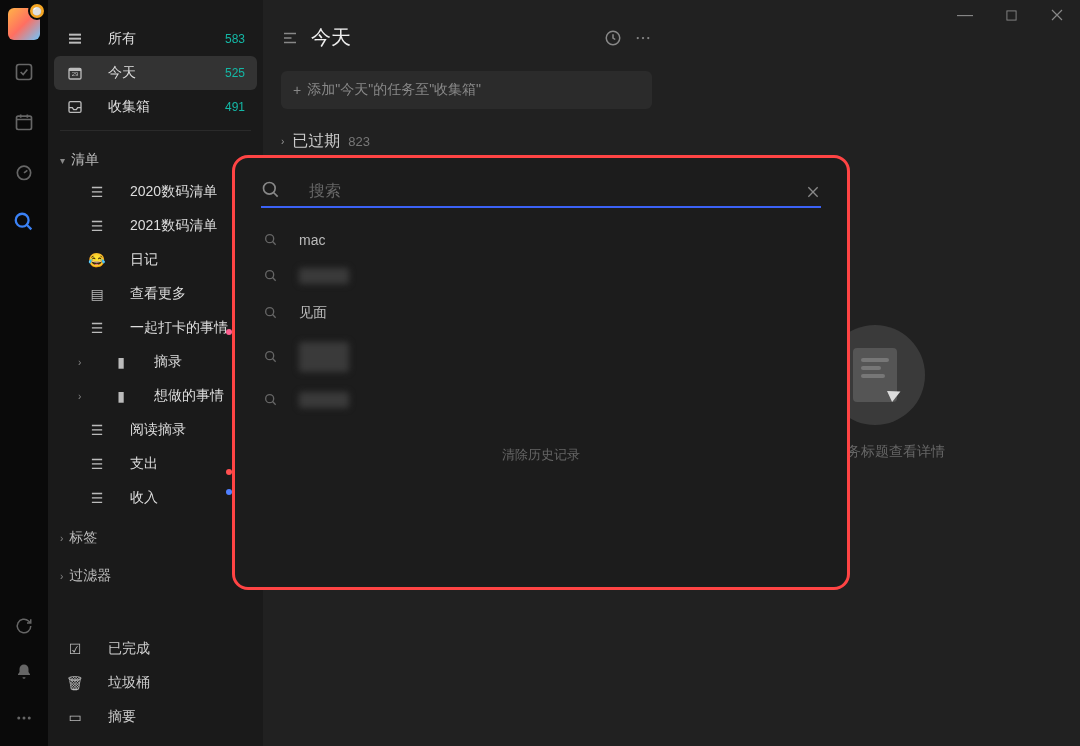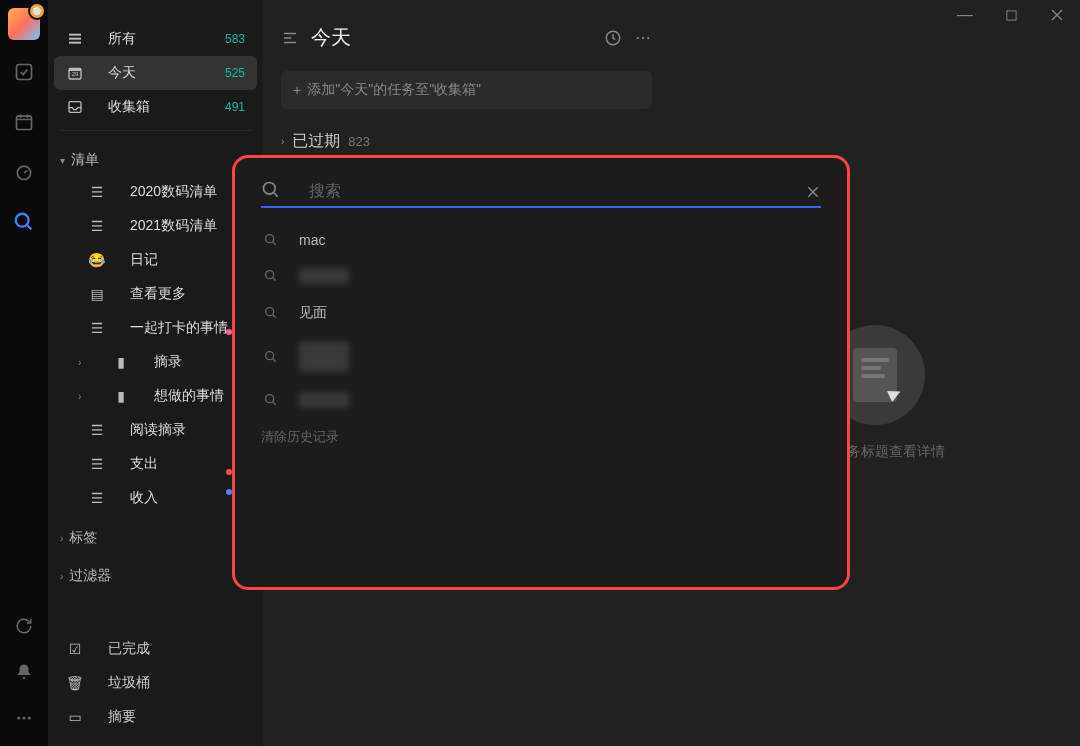--- a/index.html
+++ b/index.html
@@ -62,21 +62,21 @@
     .sm-header { display: flex; align-items: flex-end; gap: 28px; border-bottom: 2px solid #3b62f6; padding-bottom: 6px; }
     .sm-header input { flex: 1; background: transparent; border: none; outline: none; color: #ccc; font-size: 16px; }
     .sm-header input::placeholder { color: #666; }
     .sm-close { color: #888; cursor: pointer; }
     .sm-search-icon { color: #888; }
     .sm-list { margin-top: 14px; }
     .sm-item { display: flex; align-items: center; gap: 20px; padding: 10px 2px; color: #bbb; cursor: pointer; font-size: 14px; }
     .sm-item .si-icon { color: #666; }
     .sm-blur { width: 50px; height: 16px; background: #3a3a3a; border-radius: 3px; filter: blur(3px); }
     .sm-blur.big { height: 30px; }
-    .sm-clear { color: #666; font-size: 13px; margin-top: 10px; cursor: pointer; }
+    .sm-clear { text-align: center; color: #666; font-size: 13px; margin-top: 28px; cursor: pointer; }
     
     .dot-pink { background: #ff6090; }
     .dot-red { background: #ff5050; }
     .dot-blue { background: #5080ff; }
     .side-dot { width: 6px; height: 6px; border-radius: 50%; position: absolute; left: 226px; }
     
     svg { display: block; }
     .listicon { color: #bbb; }
   </style>
 </head>

